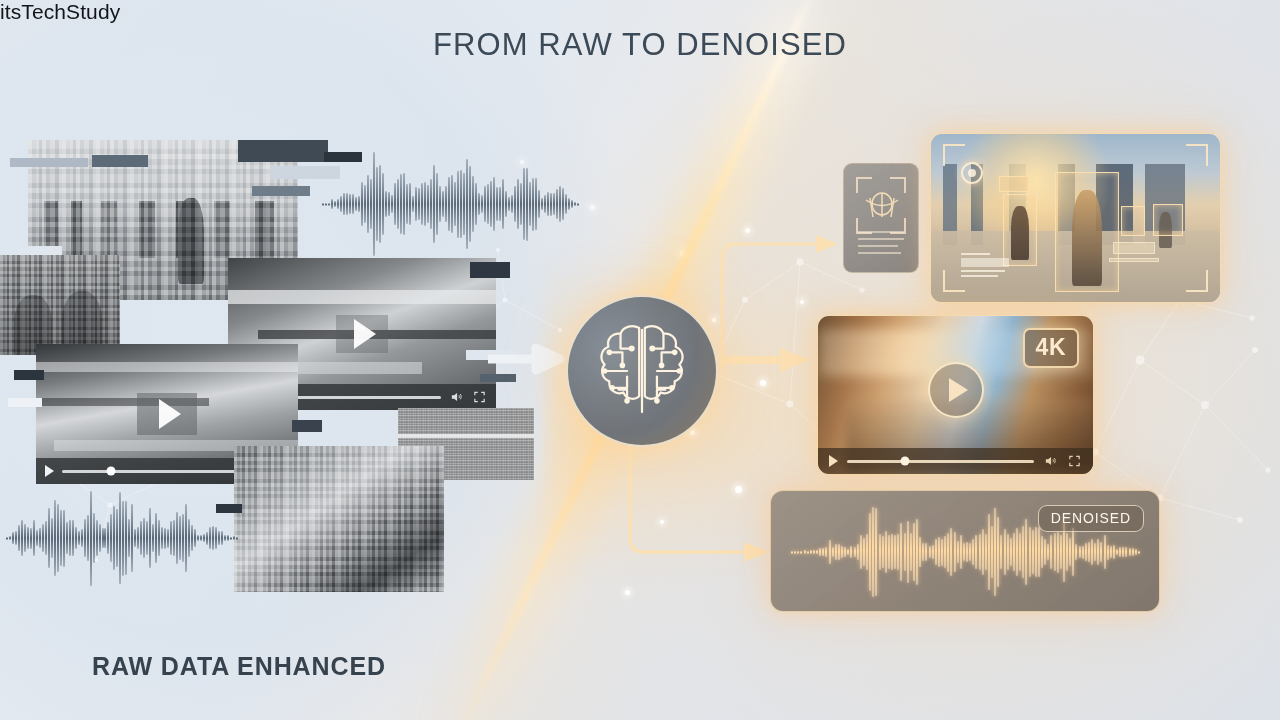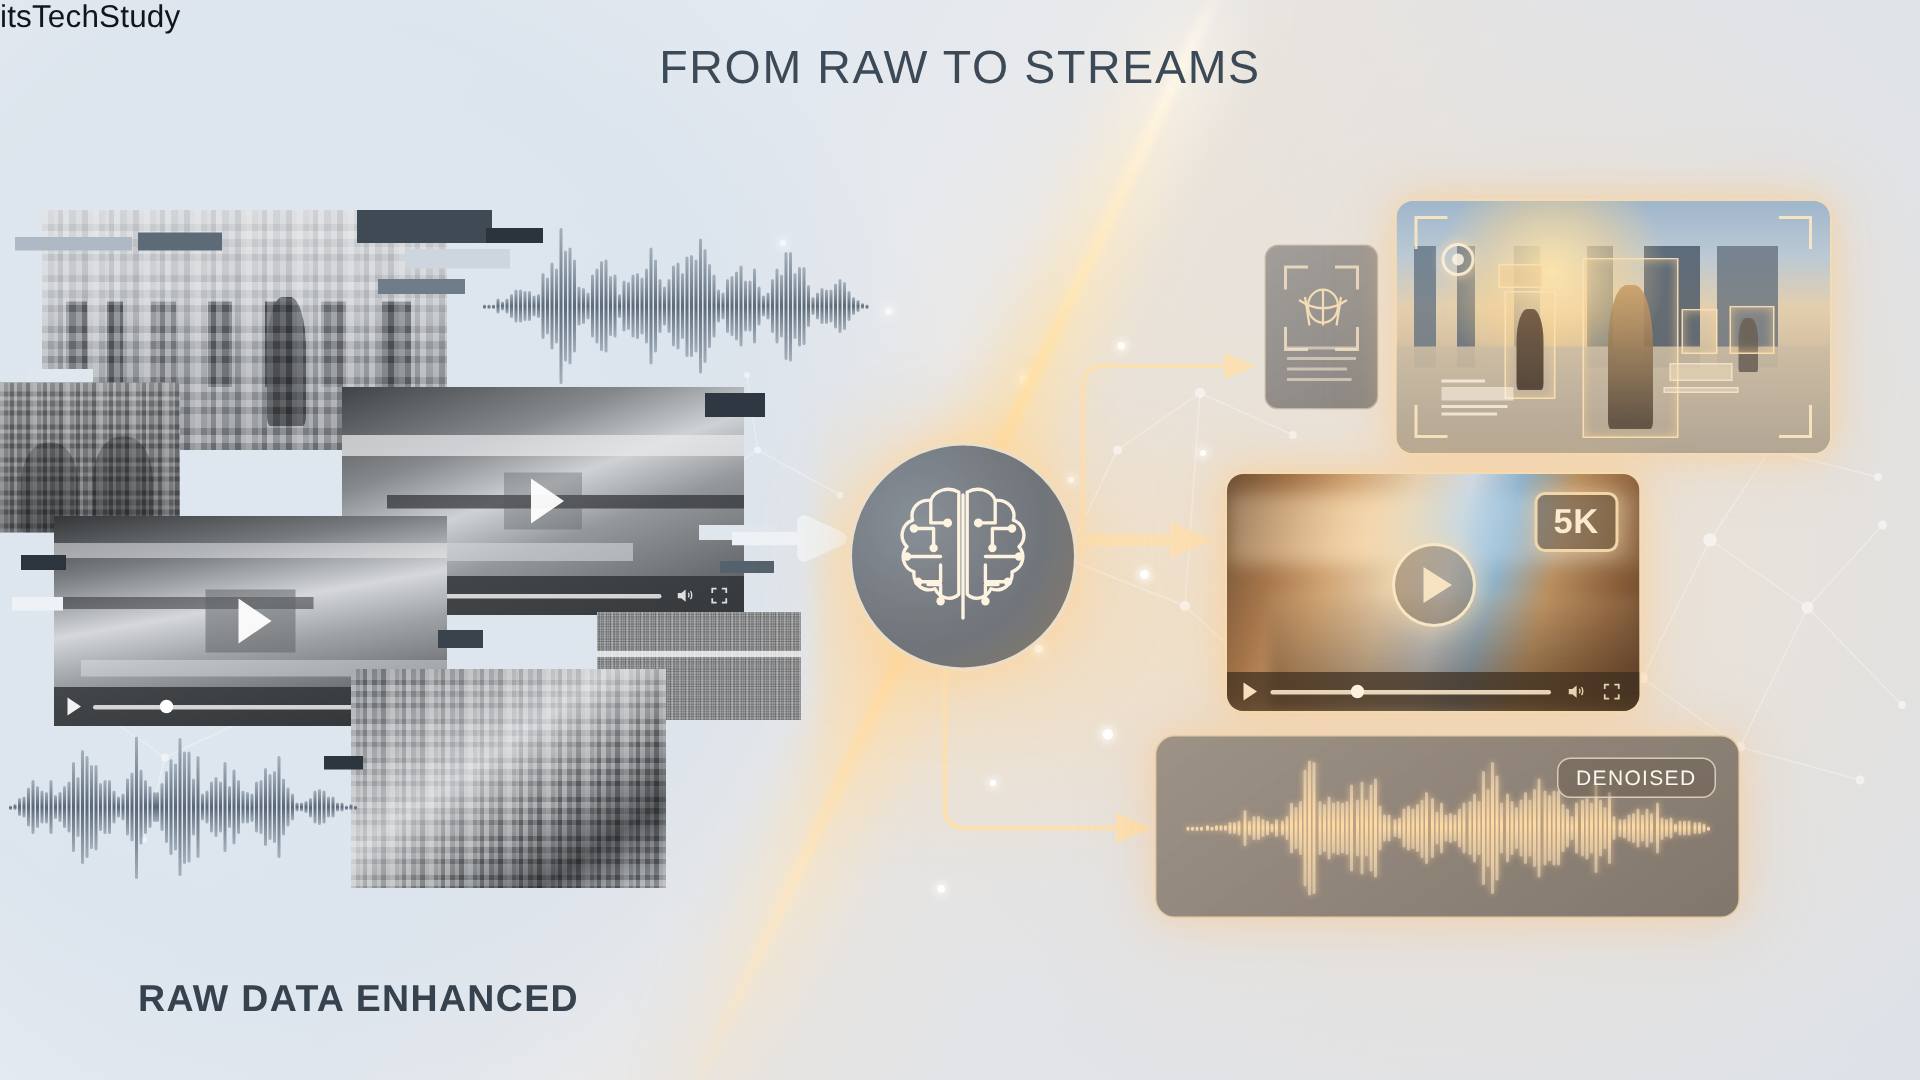--- a/index.html
+++ b/index.html
@@ -747,21 +747,21 @@
       <span style="width:92%"></span>
         <span style="width:78%"></span>
     </div>
     <div class="hud-chip" style="left:182px;top:108px;width:42px;height:12px;"></div>
     <div class="hud-chip" style="left:178px;top:124px;width:50px;height:4px;"></div>
   </div>
 
   <div class="panel" style="left:817px;top:315px;width:277px;height:160px;">
     <div class="road-scene"></div>
     <div class="play-gold"></div>
-    <div class="badge-4k">5K</div>
+    <div class="badge-4k">4K</div>
     <div class="bar-gold">
       <div class="pb-play"></div>
       <div class="pb-track">
         <div class="pb-knob" style="left:31%"></div>
       </div>
       <svg class="pb-ico" viewBox="0 0 24 24">
         <path d="M4 9v6h4l5 4V5L8 9H4z" fill="#f6e2c1"></path>
         <path d="M16 9c1.2 1.2 1.2 3.8 0 5M18.5 7c2 2.2 2 7 0 9" stroke="#f6e2c1" stroke-width="1.6" fill="none"></path>
       </svg>
       <svg class="pb-ico" viewBox="0 0 24 24">
@@ -882,19 +882,19 @@
         <i style="height:9.6px;"></i>
         <i style="height:7.7px;"></i>
         <i style="height:8.3px;"></i>
         <i style="height:5.9px;"></i>
         <i style="height:3.0px;"></i>
       </div>
     <div class="badge-denoised">DENOISED</div>
   </div>
 
   <div class="title-wrap">
-    <div class="title-2">FROM RAW TO STREAMS</div>
+    <div class="title-2">FROM RAW TO DENOISED</div>
   </div>
 
   <div class="label-raw">RAW DATA ENHANCED</div>
 
   <div class="watermark">itsTechStudy</div>
 </div>
 
 </body></html>

